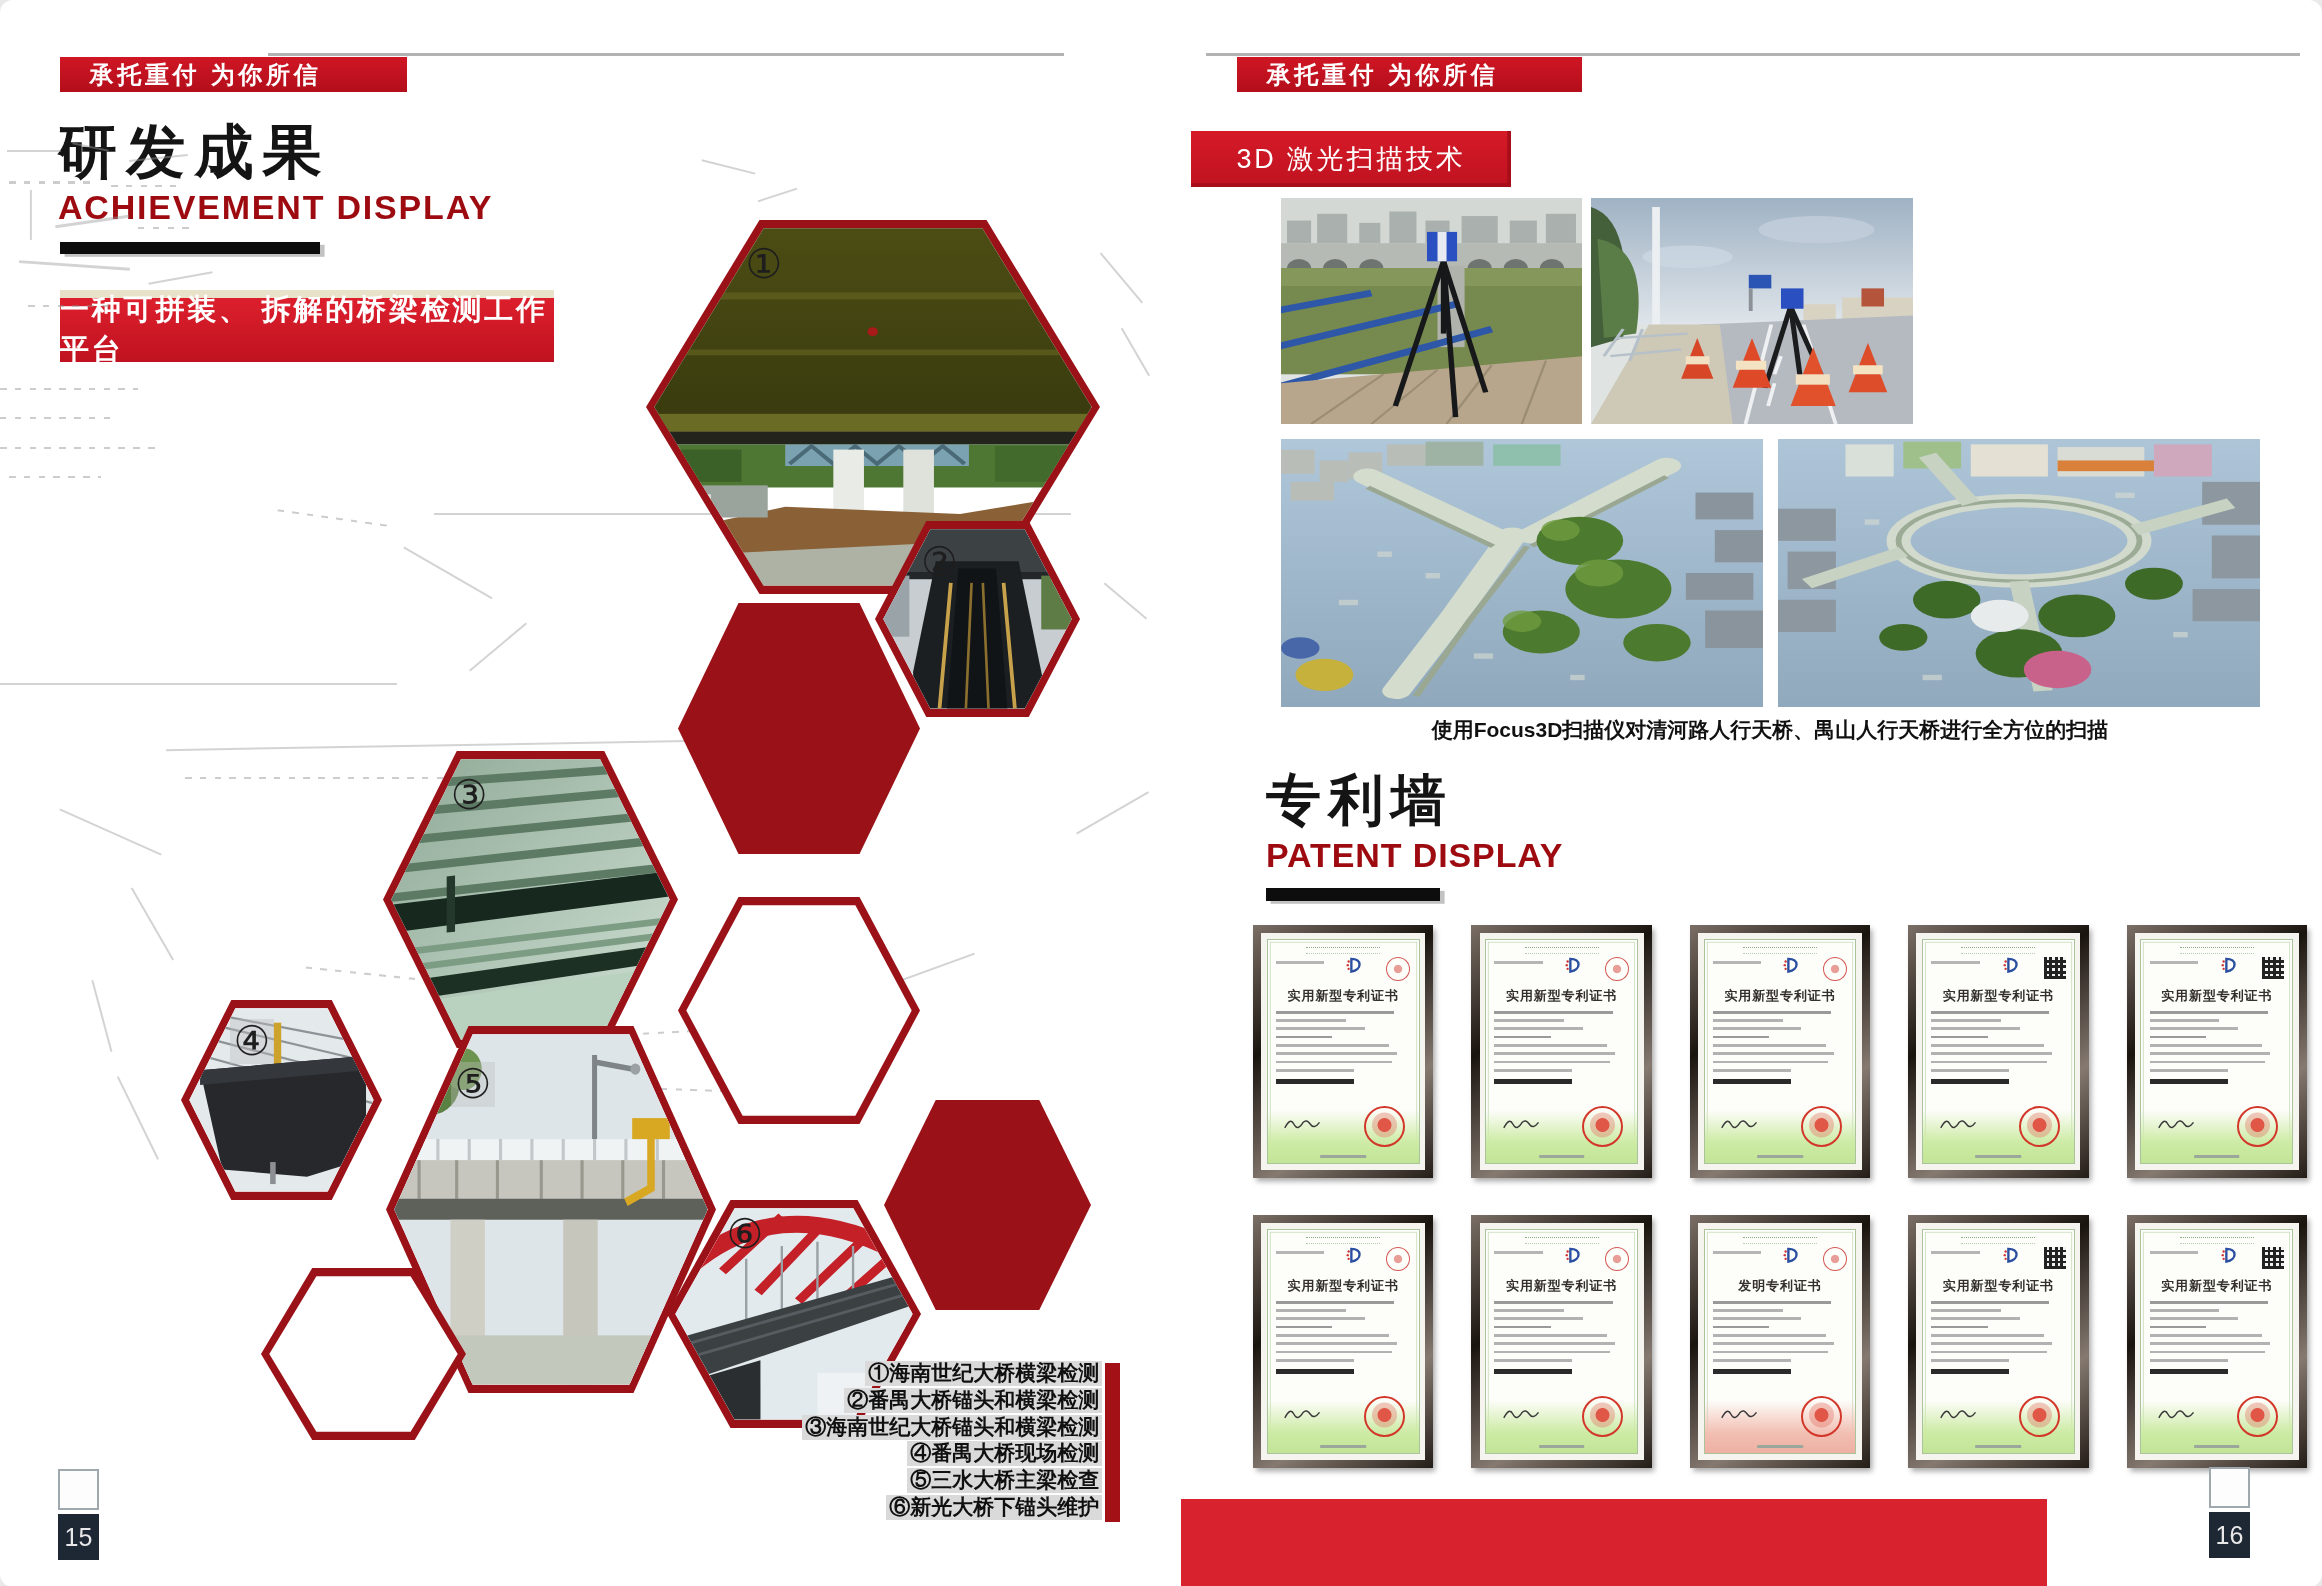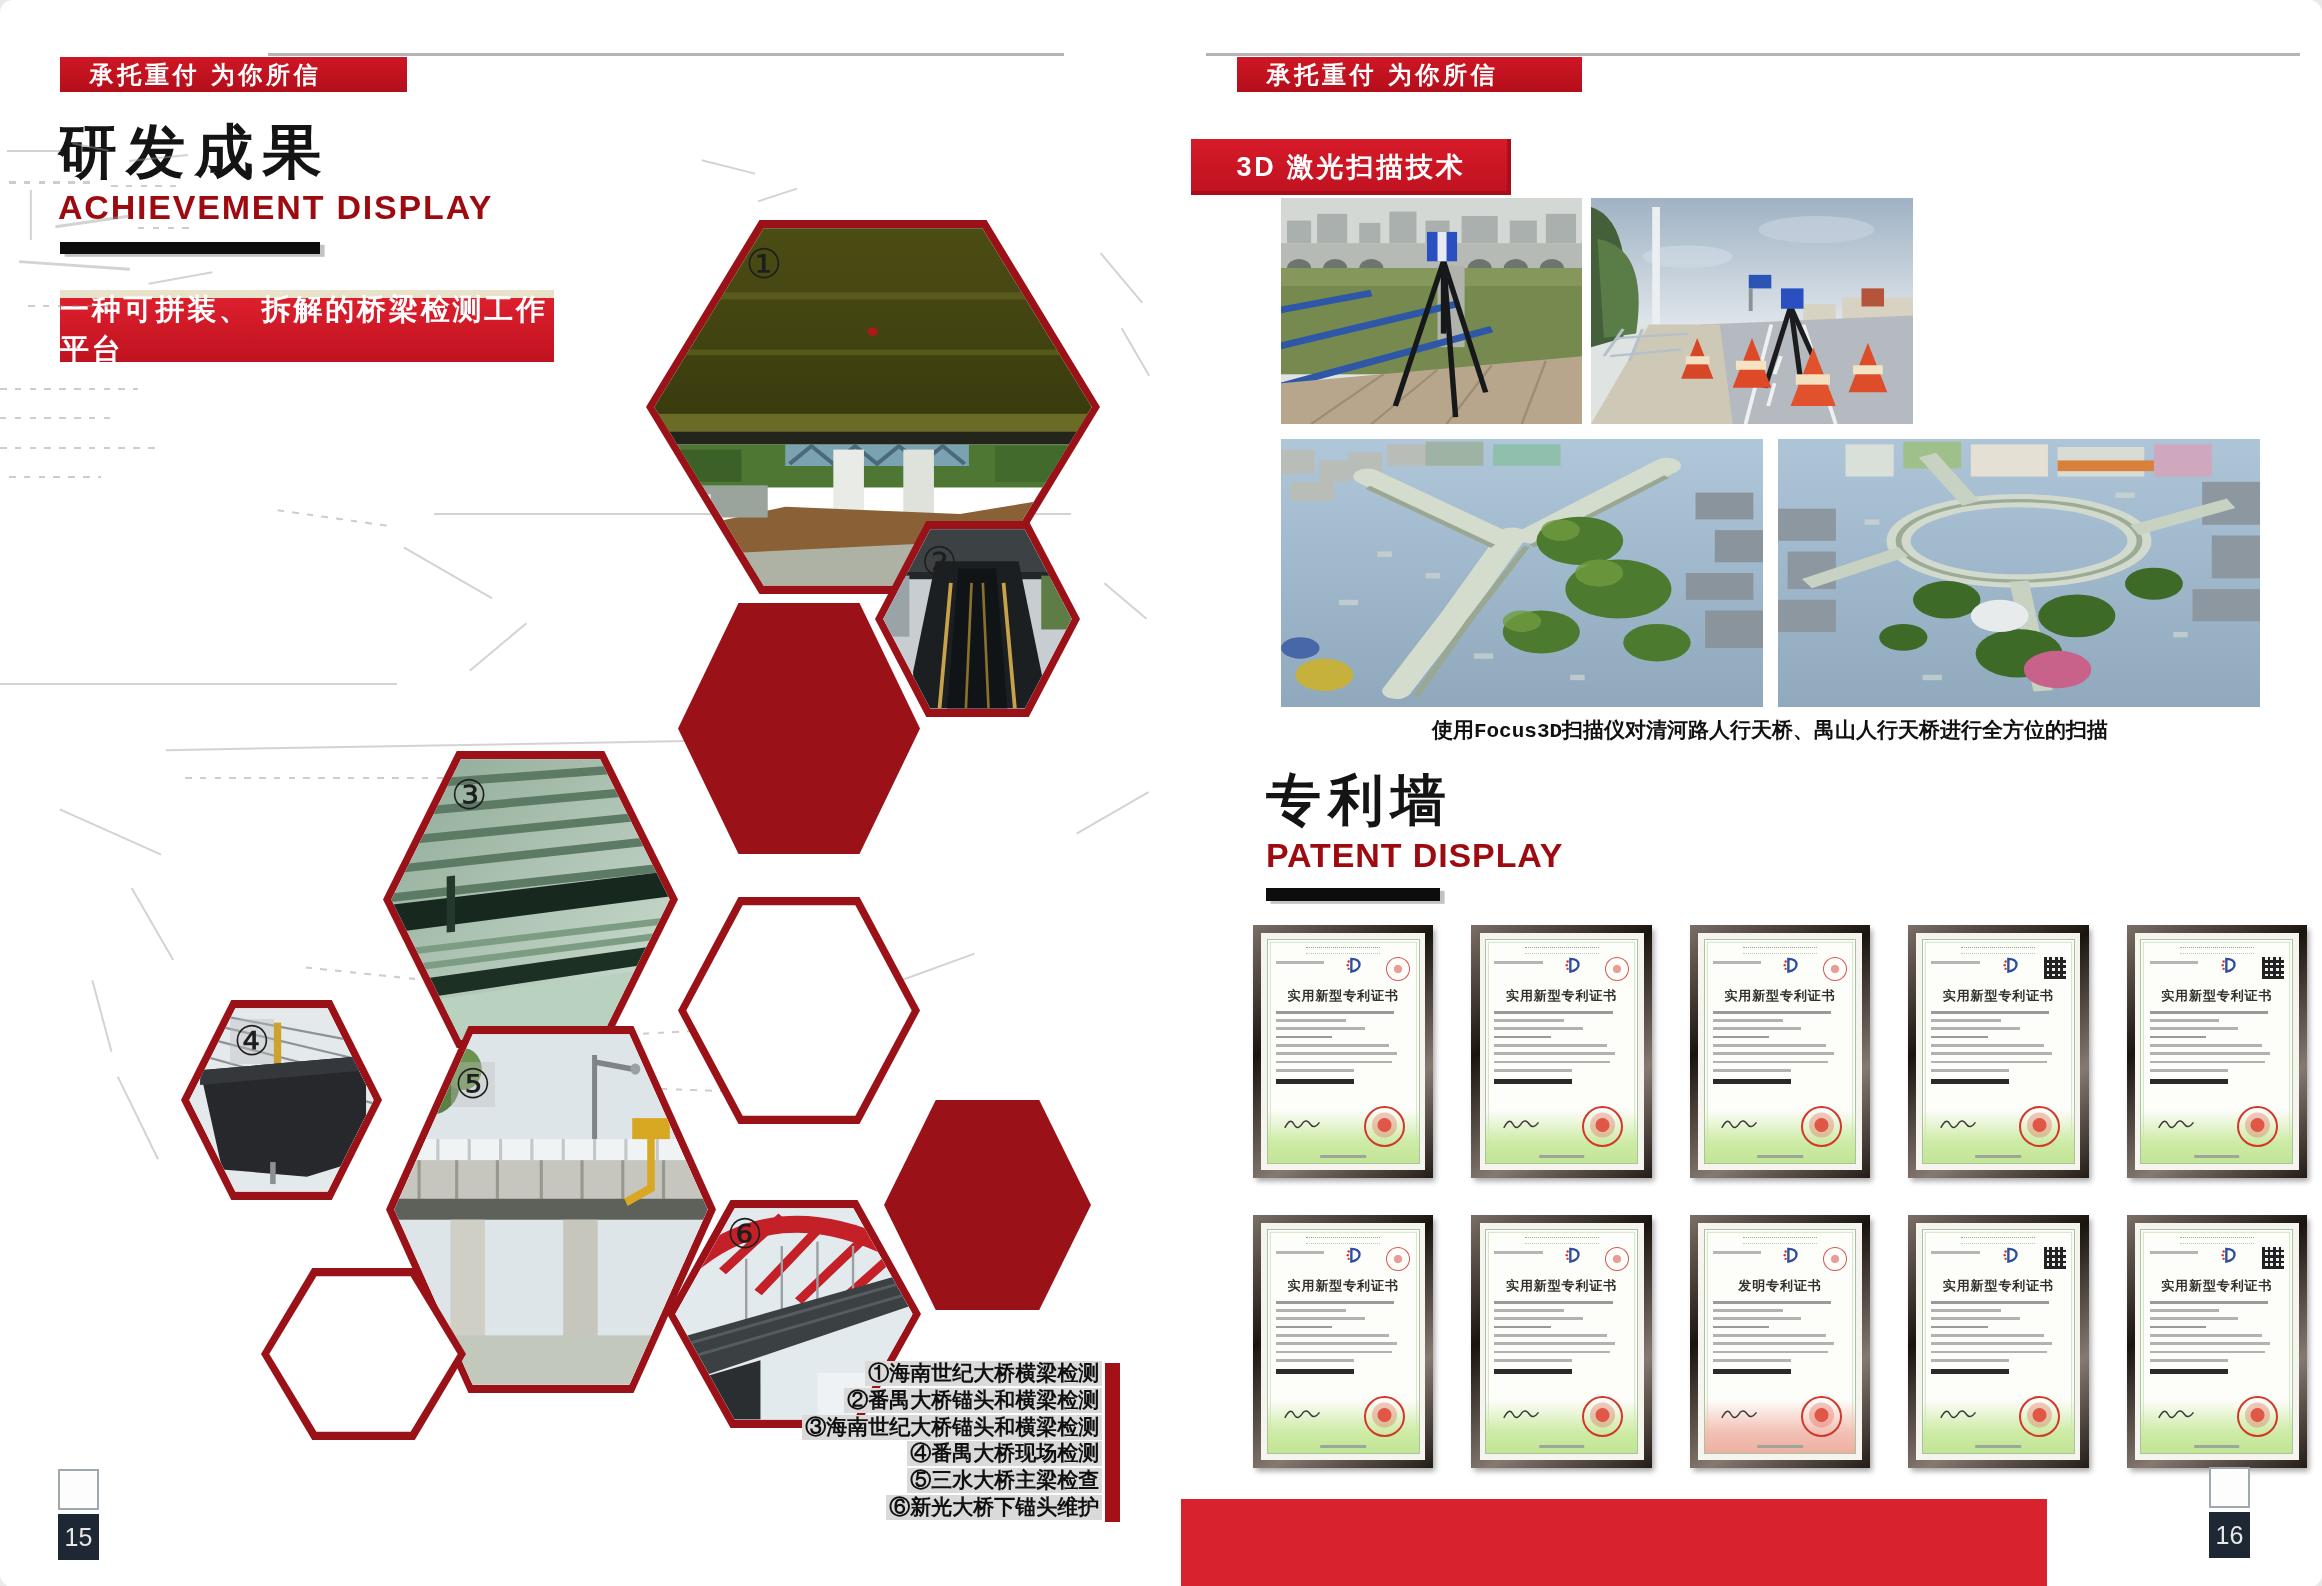--- a/index.html
+++ b/index.html
@@ -36,26 +36,26 @@
   .caption-line{display:inline-block;background:#dadada;color:#101010;font-family:"Liberation Serif",serif;
                 font-size:21px;font-weight:bold;line-height:25px;margin-bottom:1.8px;padding:0 2.8px;white-space:nowrap;}
   .caption-redbar{position:absolute;left:1105px;top:1363px;width:14.8px;height:159px;background:#a31016;}
   
   .pgmark{position:absolute;width:44px;}
   .pgmark .sq{width:41px;height:41px;background:#fdfdfd;border:2.8px solid #9fa8ac;box-sizing:border-box;}
   .pgmark .num{width:41px;height:46px;background:#1e2834;color:#e8e8e8;font-size:25px;
                display:flex;align-items:center;justify-content:center;margin-top:4px;}
   
   .laser-banner{position:absolute;left:1191px;top:131px;width:320px;height:56px;
-    background:linear-gradient(180deg,#d61a28,#bf1220);color:#fff;font-size:27px;font-weight:bold;
-    display:flex;align-items:center;justify-content:center;letter-spacing:2.8px;box-shadow:inset -3.7px -3.7px 0 #a80e1a;margin-top:8px;}
+    background:linear-gradient(180deg,#d61a28,#bf1220);color:#fff;font-size:27px;font-weight:normal;
+    display:flex;align-items:center;justify-content:center;letter-spacing:2.8px;box-shadow:inset -3.7px -3.7px 0 #a80e1a;}
   .photo{position:absolute;overflow:hidden;background:#dfe3e2;}
   .photo svg{display:block;width:100%;height:100%;}
   .scan-caption{position:absolute;left:1281px;top:716px;width:978px;text-align:center;
-    font-family:Liberation Mono, monospace;font-size:21px;font-weight:bold;color:#111;}
+    font-family:Liberation Sans, sans-serif;font-size:21px;font-weight:bold;color:#111;}
   .patent-cn{position:absolute;left:1266px;top:764px;font-family:"Liberation Serif",serif;
              font-size:55px;font-weight:bold;color:#141414;letter-spacing:7.4px;}
   .patent-en{position:absolute;left:1266px;top:836px;font-size:34px;font-weight:bold;color:#9d0b11;letter-spacing:0.9px;}
   .patent-underbar{position:absolute;left:1266px;top:888px;width:174px;height:13px;background:#0d0d0d;box-shadow:4.6px 2.8px 0 #c2c2c2;}
   
   .patent-grid{position:absolute;left:1253px;top:925px;width:1054px;
     display:grid;grid-template-columns:repeat(5,1fr);column-gap:38px;row-gap:37px;grid-auto-rows:253px;}
   .cert-frame{background:linear-gradient(145deg,#7b6f66,#1a140f 35%,#857970 70%,#241d17);
     padding:8.3px;box-sizing:border-box;box-shadow:2.8px 3.7px 5.5px rgba(0,0,0,.35);}
   .cert-mat{background:#f6f4ef;padding:5.5px;height:100%;box-sizing:border-box;}

